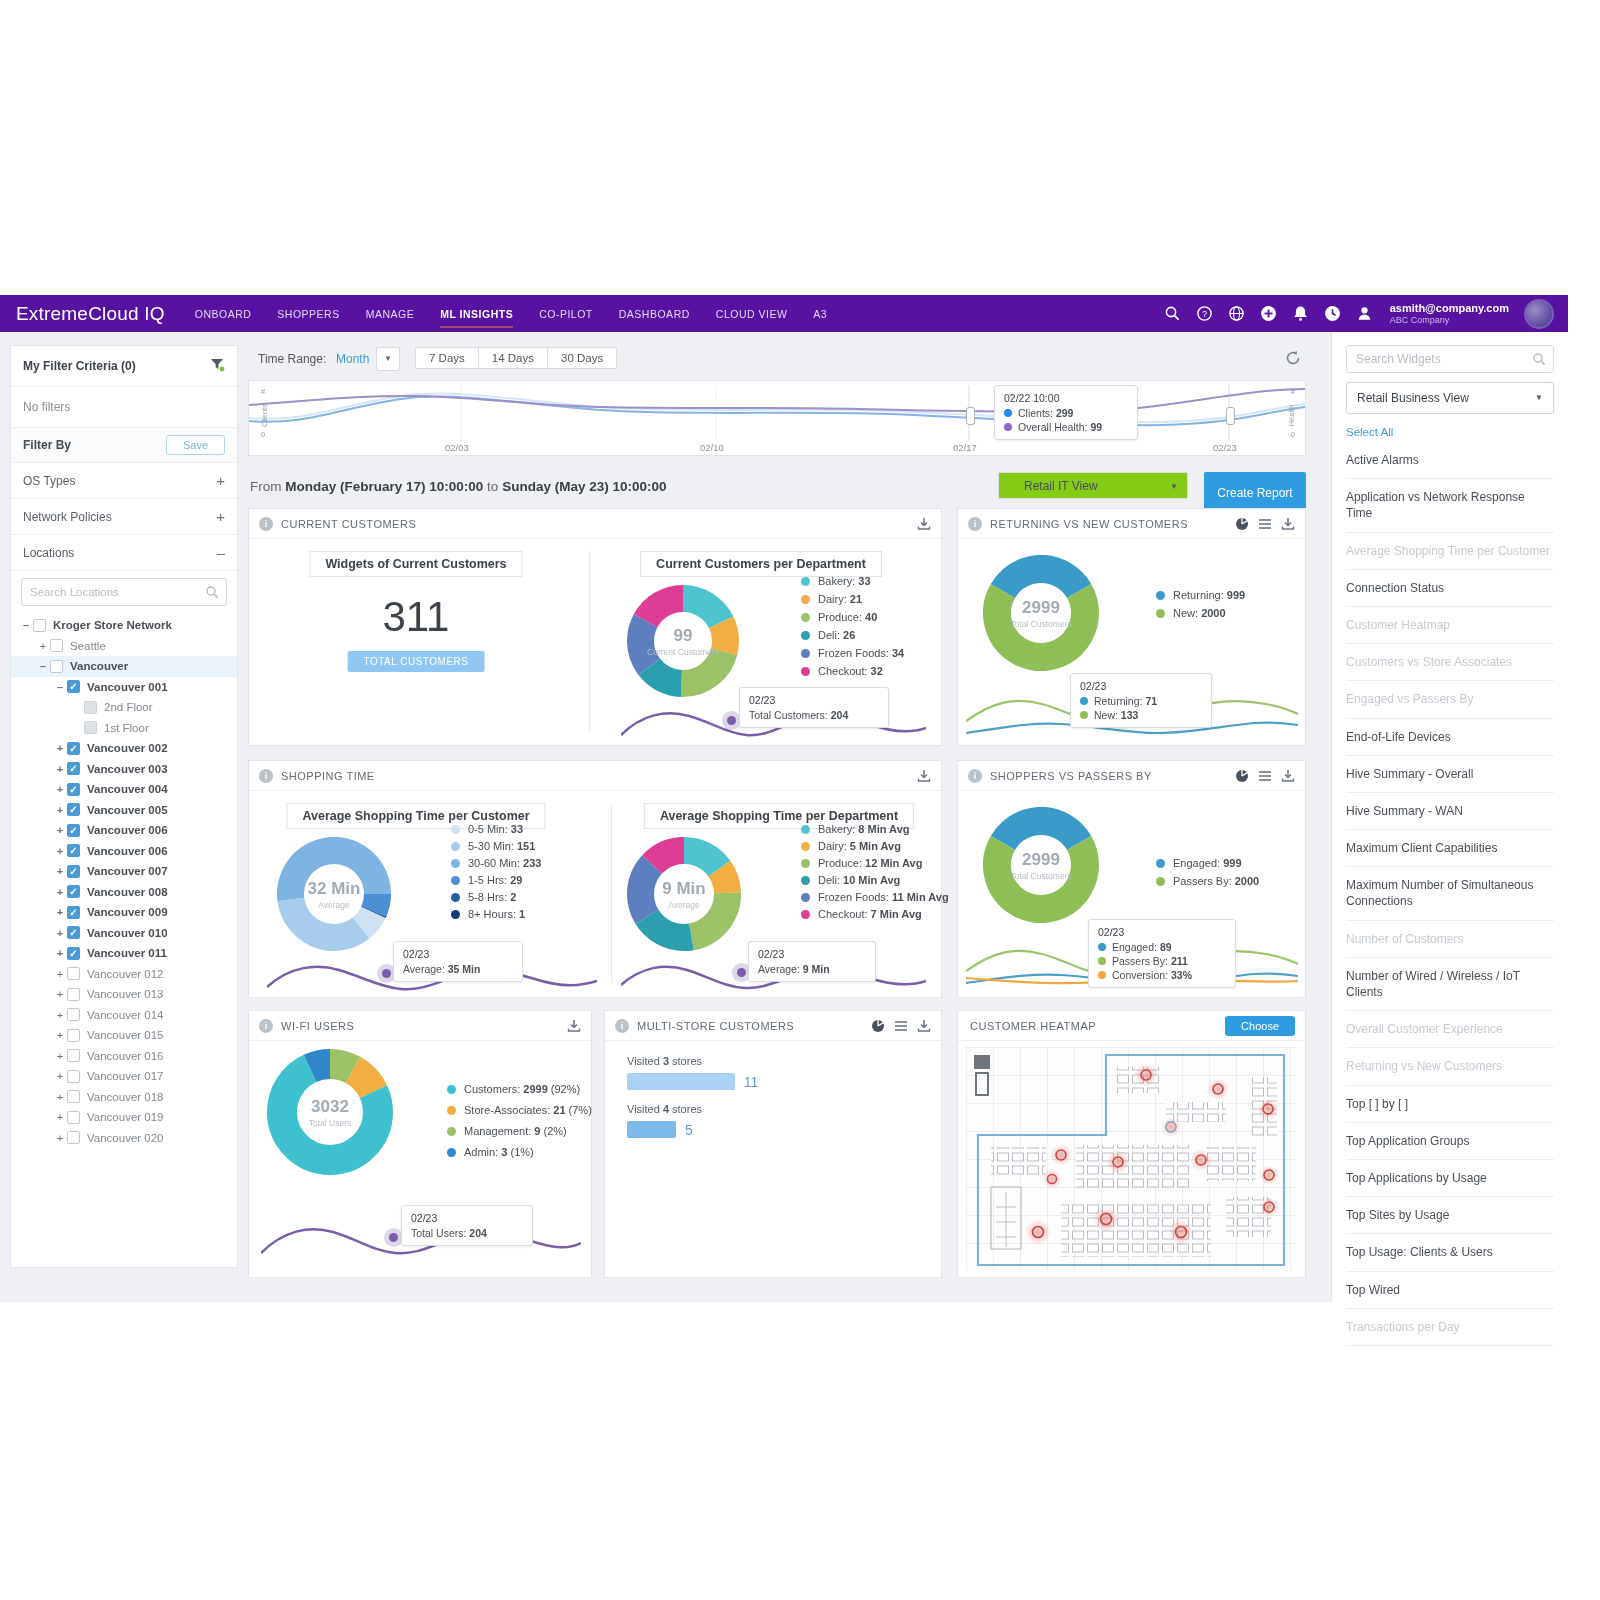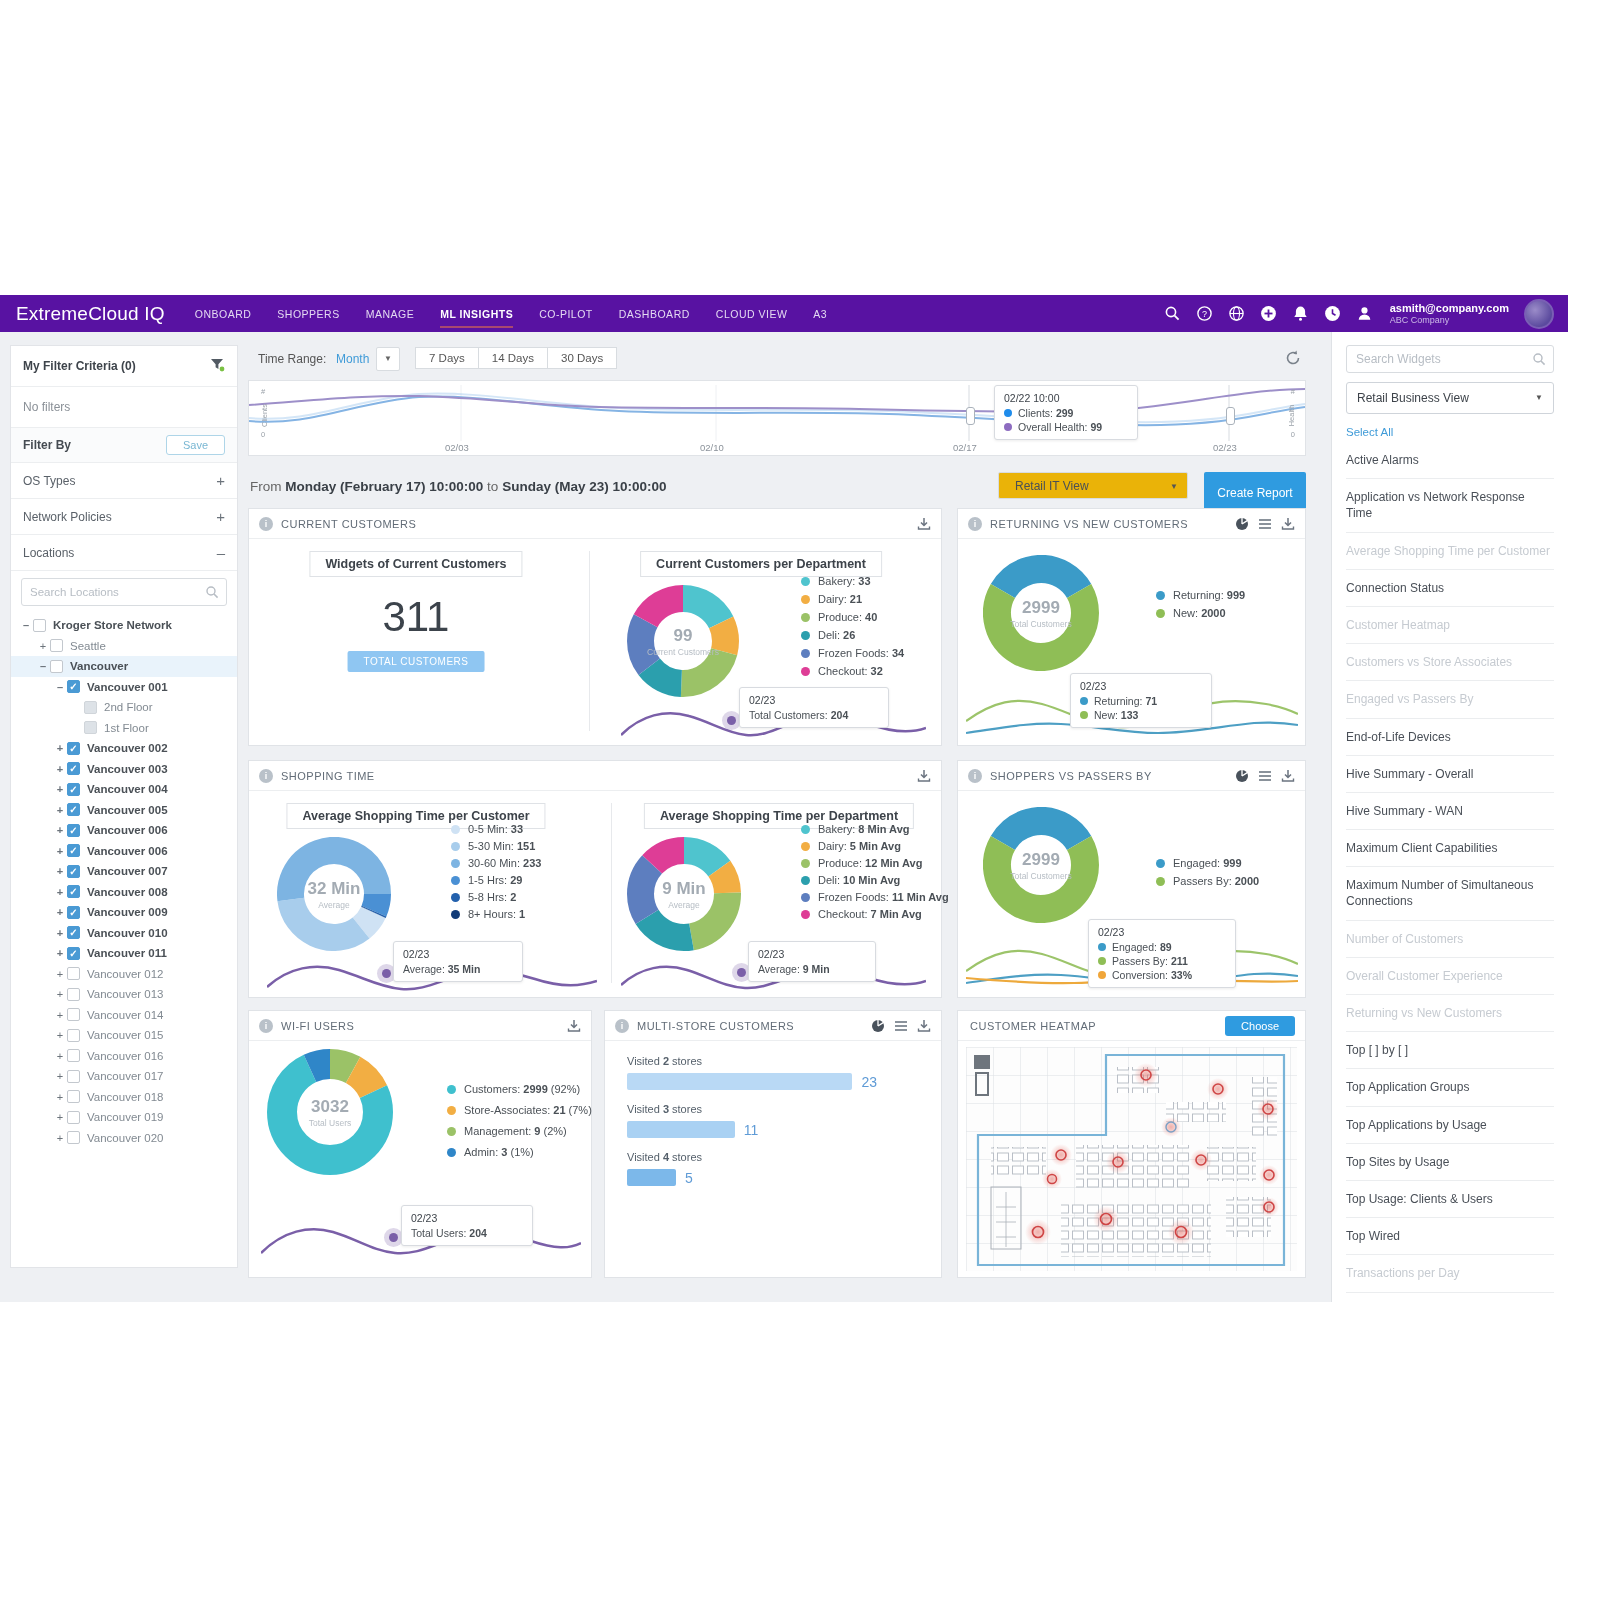--- a/index.html
+++ b/index.html
@@ -63,22 +63,22 @@
   #timeline-card{position:absolute;left:248px;top:48px;width:1058px;height:76px;background:#fff;
     border:1px solid #e0e3e7;box-sizing:border-box;}
   .ax{position:absolute;font-size:7.5px;color:#9aa1a9;}
   .ax.rot{transform:rotate(-90deg);transform-origin:center;}
   .xtick{position:absolute;bottom:2px;font-size:9.5px;color:#8b929a;}
   .slider-handle{position:absolute;top:26px;width:7px;height:16px;background:#fff;border:1px solid #aab2bb;
     border-radius:3px;cursor:ew-resize;}
   #report-bar{position:absolute;left:248px;top:140px;width:1058px;height:30px;font-size:13.5px;color:#666;}
   #report-text{position:absolute;left:2px;top:7px;}
   #report-text b{color:#3a4047;}
-  #view-select{position:absolute;right:118px;top:0;width:190px;height:27px;background:#eab308;border:1px solid #d8dce0;
-    border-radius:2px;font-size:12px;color:#4a5056;line-height:27px;padding-left:16px;box-sizing:border-box;cursor:pointer;}
+  #view-select{position:absolute;right:118px;top:0;width:190px;height:27px;background:#84cc16;border:1px solid #d8dce0;
+    border-radius:2px;font-size:12px;color:#4a5056;line-height:27px;padding-left:25px;box-sizing:border-box;cursor:pointer;}
   #view-select .car{float:right;margin-right:9px;font-size:8px;color:#555;}
   #create-report-btn{position:absolute;right:0;top:0;width:102px;height:42px;background:#2f9be0;color:#fff;
     border:none;border-radius:2px;font-size:12px;font-family:inherit;cursor:pointer;}
   
   .widget{position:absolute;background:#fff;border:1px solid #e0e3e7;box-sizing:border-box;}
   .whead{position:absolute;left:0;top:0;right:0;height:30px;border-bottom:1px solid #eceef0;
     display:flex;align-items:center;padding:0 10px;box-sizing:border-box;}
   .wtitle{font-size:11px;color:#626c77;letter-spacing:.5px;margin-left:8px;}
   .info-ic{width:14px;height:14px;border-radius:50%;background:#b9c1c9;color:#fff;font-size:9px;font-weight:bold;
     text-align:center;line-height:14px;flex:0 0 14px;}
@@ -813,27 +813,20 @@
           <span class="hic">
               <svg viewBox="0 0 14 14">
                 <path d="M7 1v7M4 5.5 7 8.5 10 5.5" fill="none" stroke="#6b7480" stroke-width="1.5"></path>
                 <path d="M1.5 9.5v2.5h11V9.5" fill="none" stroke="#6b7480" stroke-width="1.4"></path>
               </svg>
             </span>
         </span>
       </div>
       <div id="ms-body">
           <div class="ms-group">
-            <div class="ms-label">Visited <b>2</b> stores</div>
-            <div class="ms-barline">
-              <div class="ms-bar" style="width: 76.6667%; background: rgb(185, 217, 245);"></div>
-              <span class="ms-val">23</span>
-            </div>
-          </div>
-          <div class="ms-group">
             <div class="ms-label">Visited <b>3</b> stores</div>
             <div class="ms-barline">
               <div class="ms-bar" style="width: 36.6667%; background: rgb(169, 209, 243);"></div>
               <span class="ms-val">11</span>
             </div>
           </div>
           <div class="ms-group">
             <div class="ms-label">Visited <b>4</b> stores</div>
             <div class="ms-barline">
               <div class="ms-bar" style="width: 16.6667%; background: rgb(124, 184, 234);"></div>
@@ -931,20 +924,21 @@
           <div class="wp-item">Connection Status</div>
           <div class="wp-item disabled">Customer Heatmap</div>
           <div class="wp-item disabled">Customers vs Store Associates</div>
           <div class="wp-item disabled">Engaged vs Passers By</div>
           <div class="wp-item">End-of-Life Devices</div>
           <div class="wp-item">Hive Summary - Overall</div>
           <div class="wp-item">Hive Summary - WAN</div>
           <div class="wp-item">Maximum Client Capabilities</div>
           <div class="wp-item">Maximum Number of Simultaneous Connections</div>
           <div class="wp-item disabled">Number of Customers</div>
+          <div class="wp-item">Number of Wired / Wireless / IoT Clients</div>
           <div class="wp-item disabled">Overall Customer Experience</div>
           <div class="wp-item disabled">Returning vs New Customers</div>
           <div class="wp-item">Top [ ] by [ ]</div>
           <div class="wp-item">Top Application Groups</div>
           <div class="wp-item">Top Applications by Usage</div>
           <div class="wp-item">Top Sites by Usage</div>
           <div class="wp-item">Top Usage: Clients &amp; Users</div>
           <div class="wp-item">Top Wired</div>
           <div class="wp-item disabled">Transactions per Day</div>
         </div>

